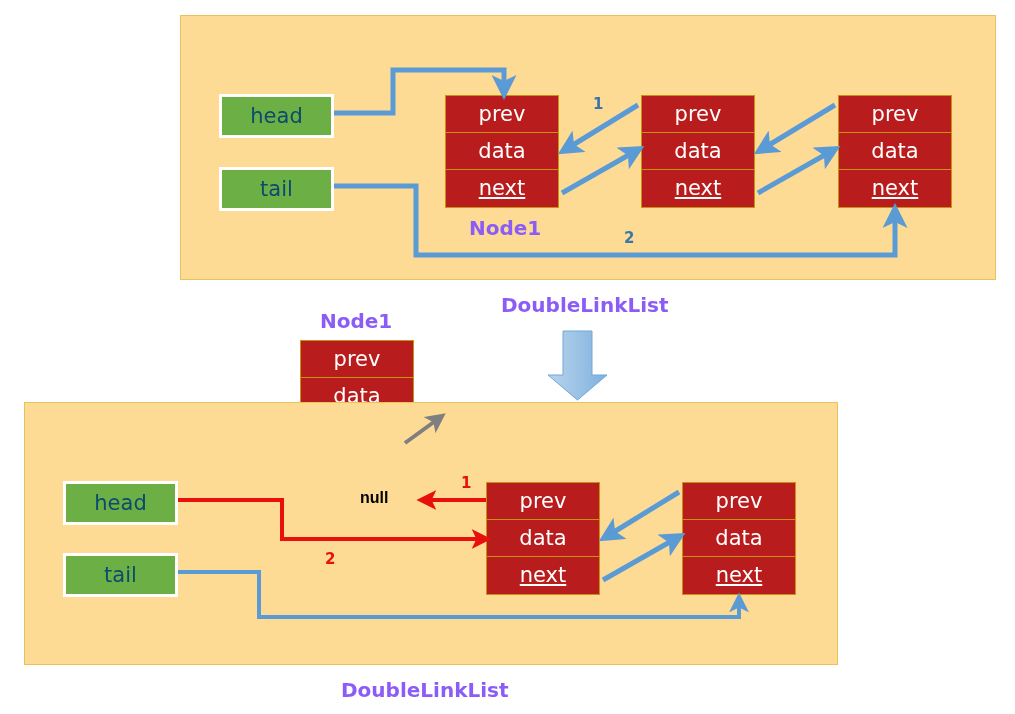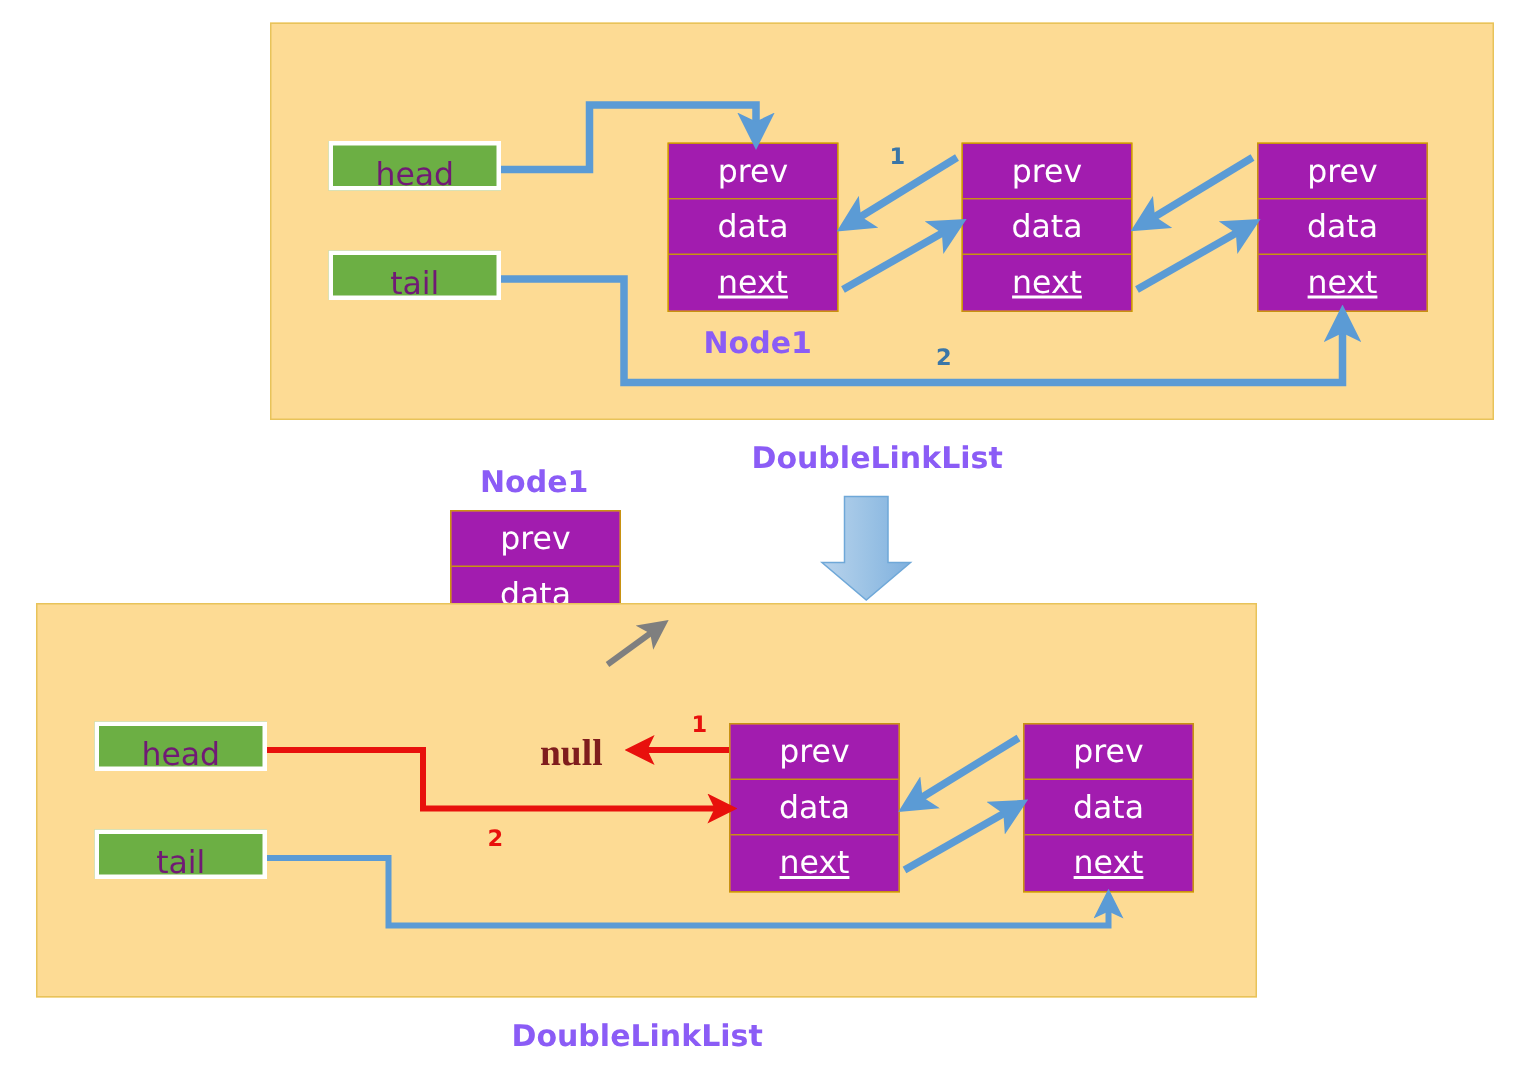--- a/index.html
+++ b/index.html
@@ -33,56 +33,56 @@
   }
   .node .cell {
     height: 37px;
     line-height: 37px;
     text-align: center;
     color: #ffffff;
     font-size: 21px;
     font-family: "DejaVu Sans", "Liberation Sans", sans-serif;
     box-sizing: border-box;
     border-bottom: 1px solid #C89211;
-    background: #a21caf;
+    background: #b91c1c;
     overflow: hidden;
     white-space: nowrap;
   }
   .node .cell:last-child {
     border-bottom: none;
     text-decoration: underline;
   }
   .refbox {
     position: absolute;
     width: 115px;
-    height: 33px;
+    height: 44px;
     line-height: 38px;
     text-align: center;
     background: #6CAF44;
     border: 3px solid #ffffff;
     box-sizing: border-box;
-    color: #701a75;
+    color: #0c4a6e;
     font-size: 21px;
     font-family: "DejaVu Sans", "Liberation Sans", sans-serif;
     white-space: nowrap;
   }
   .caption {
     position: absolute;
     font-size: 20px;
     font-weight: bold;
     color: #8b5cf6;
     font-family: "DejaVu Sans", "Liberation Sans", sans-serif;
     white-space: nowrap;
   }
   .nulltext {
     position: absolute;
-    font-size: 25px;
+    font-size: 16px;
     font-weight: bold;
-    color: #7f1d1d;
-    font-family: Liberation Serif, serif;
+    color: #000000;
+    font-family: Liberation Sans, sans-serif;
     white-space: nowrap;
   }
   .marker {
     position: absolute;
     font-size: 15px;
     font-weight: bold;
     font-family: "DejaVu Sans", "Liberation Sans", sans-serif;
     white-space: nowrap;
   }
   .marker.blue { color: #3A76A8; }

